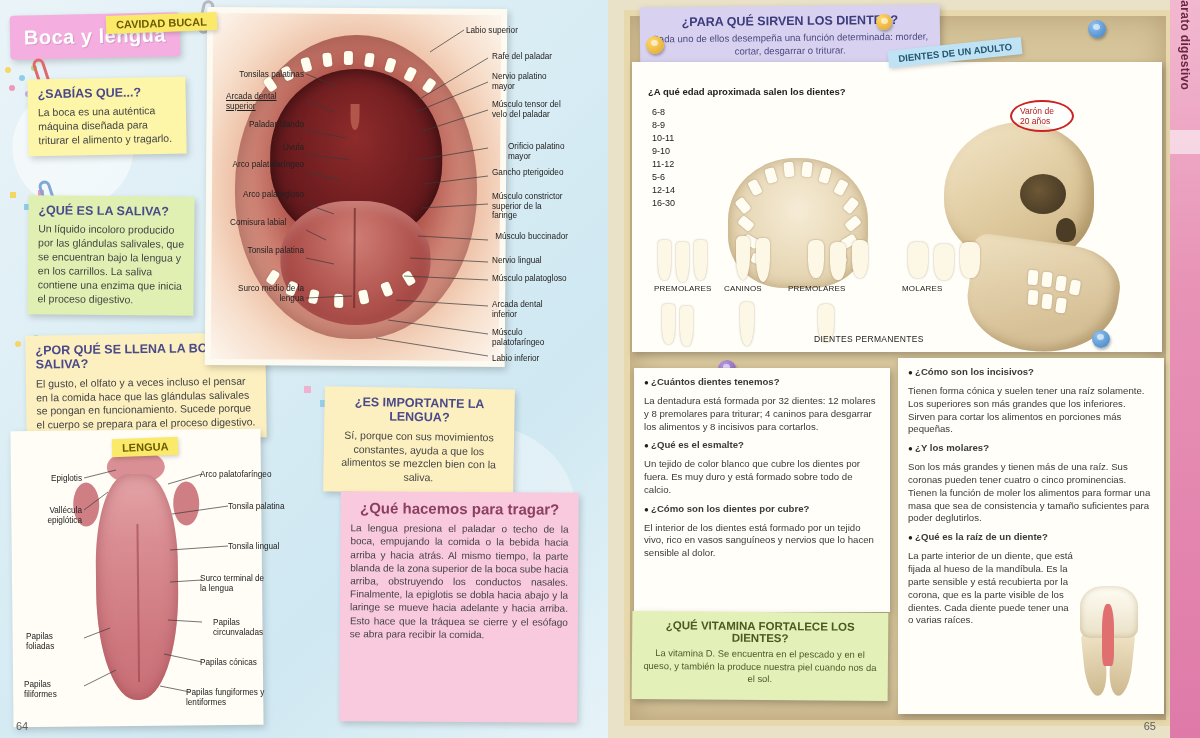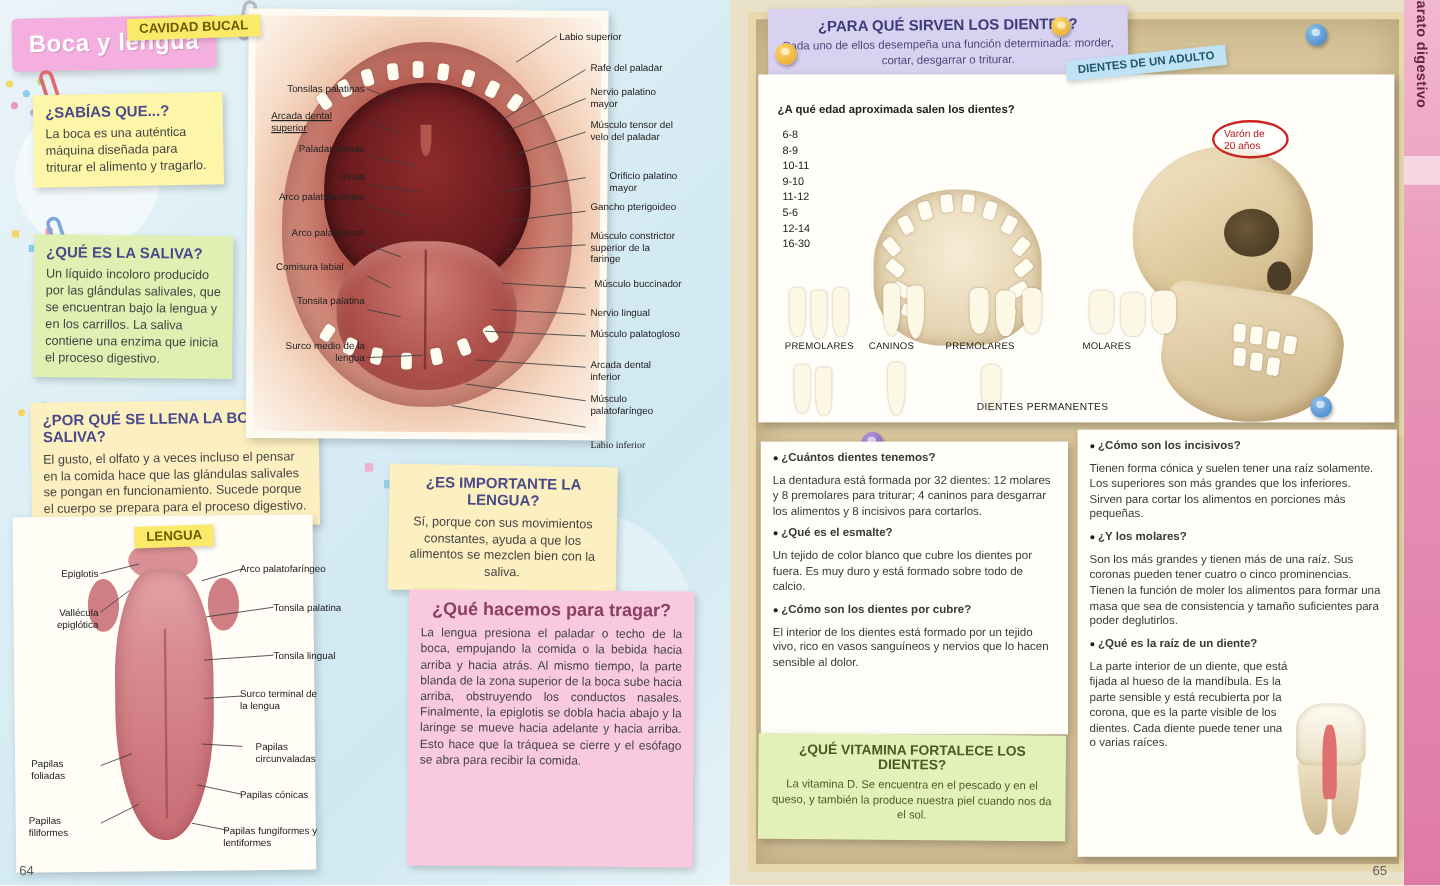--- a/index.html
+++ b/index.html
@@ -407,21 +407,21 @@
     <div class="lbl" style="left:492px; top:72px; width:78px;">Nervio palatino mayor</div>
     <div class="lbl" style="left:492px; top:100px; width:74px;">Músculo tensor del velo del paladar</div>
     <div class="lbl" style="left:508px; top:142px; width:76px;">Orificio palatino mayor</div>
     <div class="lbl" style="left:492px; top:168px; width:74px;">Gancho pterigoideo</div>
     <div class="lbl" style="left:492px; top:192px; width:76px;">Músculo constrictor superior de la faringe</div>
     <div class="lbl" style="left:492px; top:232px; width:76px;text-align:right;">Músculo buccinador</div>
     <div class="lbl" style="left:492px; top:256px; width:78px;">Nervio lingual</div>
     <div class="lbl" style="left:492px; top:274px; width:76px;">Músculo palatogloso</div>
     <div class="lbl" style="left:492px; top:300px; width:76px;">Arcada dental inferior</div>
     <div class="lbl" style="left:492px; top:328px; width:76px;">Músculo palatofaríngeo</div>
-    <div class="lbl" style="left:492px; top:366px; width:76px;font-family:Liberation Serif, serif;">Labio inferior</div>
+    <div class="lbl" style="left:492px; top:354px; width:76px;">Labio inferior</div>
 
     <svg style="position:absolute; left:206px; top:8px; width:400px; height:370px; pointer-events:none;">
       <g stroke="#3a3a3a" stroke-width="0.7" fill="none">
         <path d="M100,66 L130,78"></path>
           <path d="M100,92 L128,104"></path>
           <path d="M100,122 L140,130"></path>
         <path d="M100,146 L144,152"></path>
           <path d="M100,164 L134,172"></path>
           <path d="M100,196 L128,206"></path>
         <path d="M100,222 L120,232"></path>

